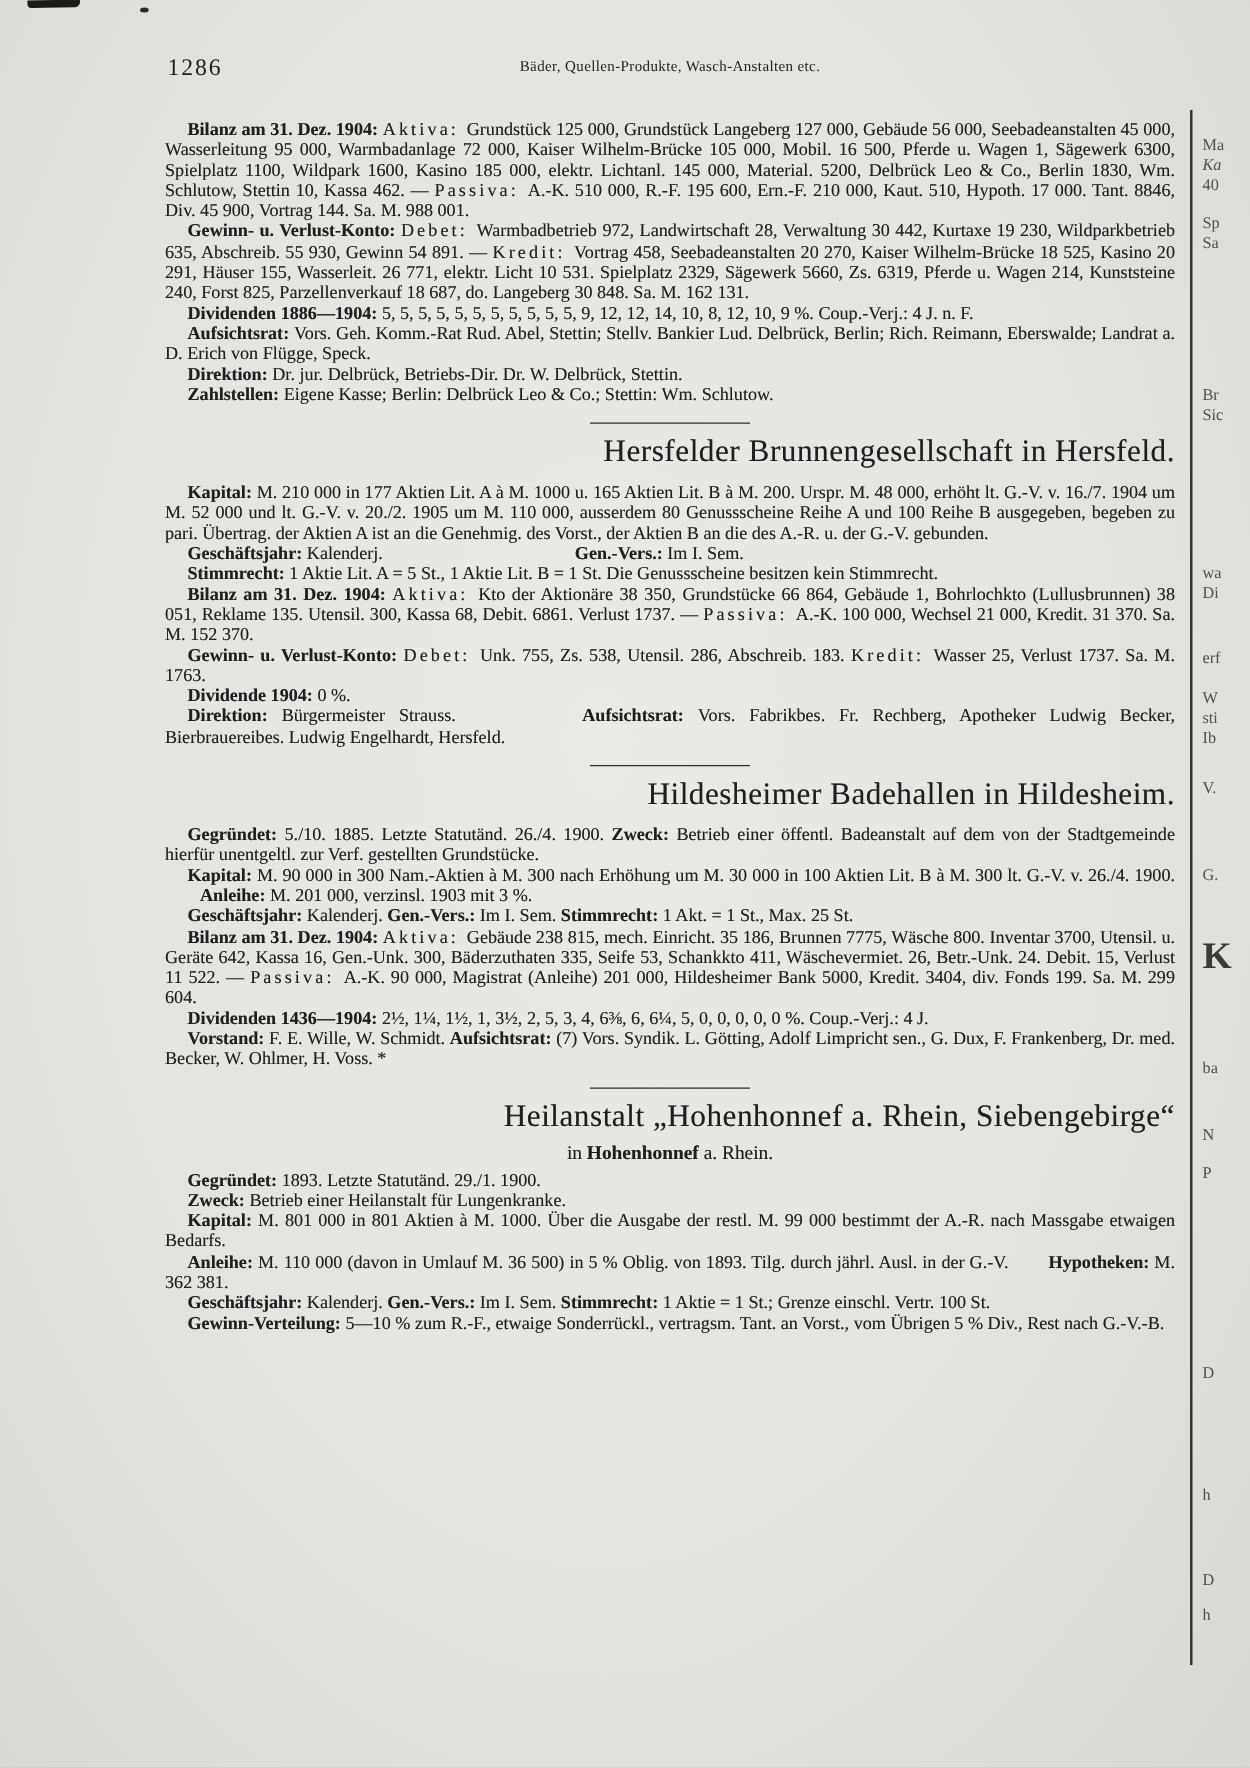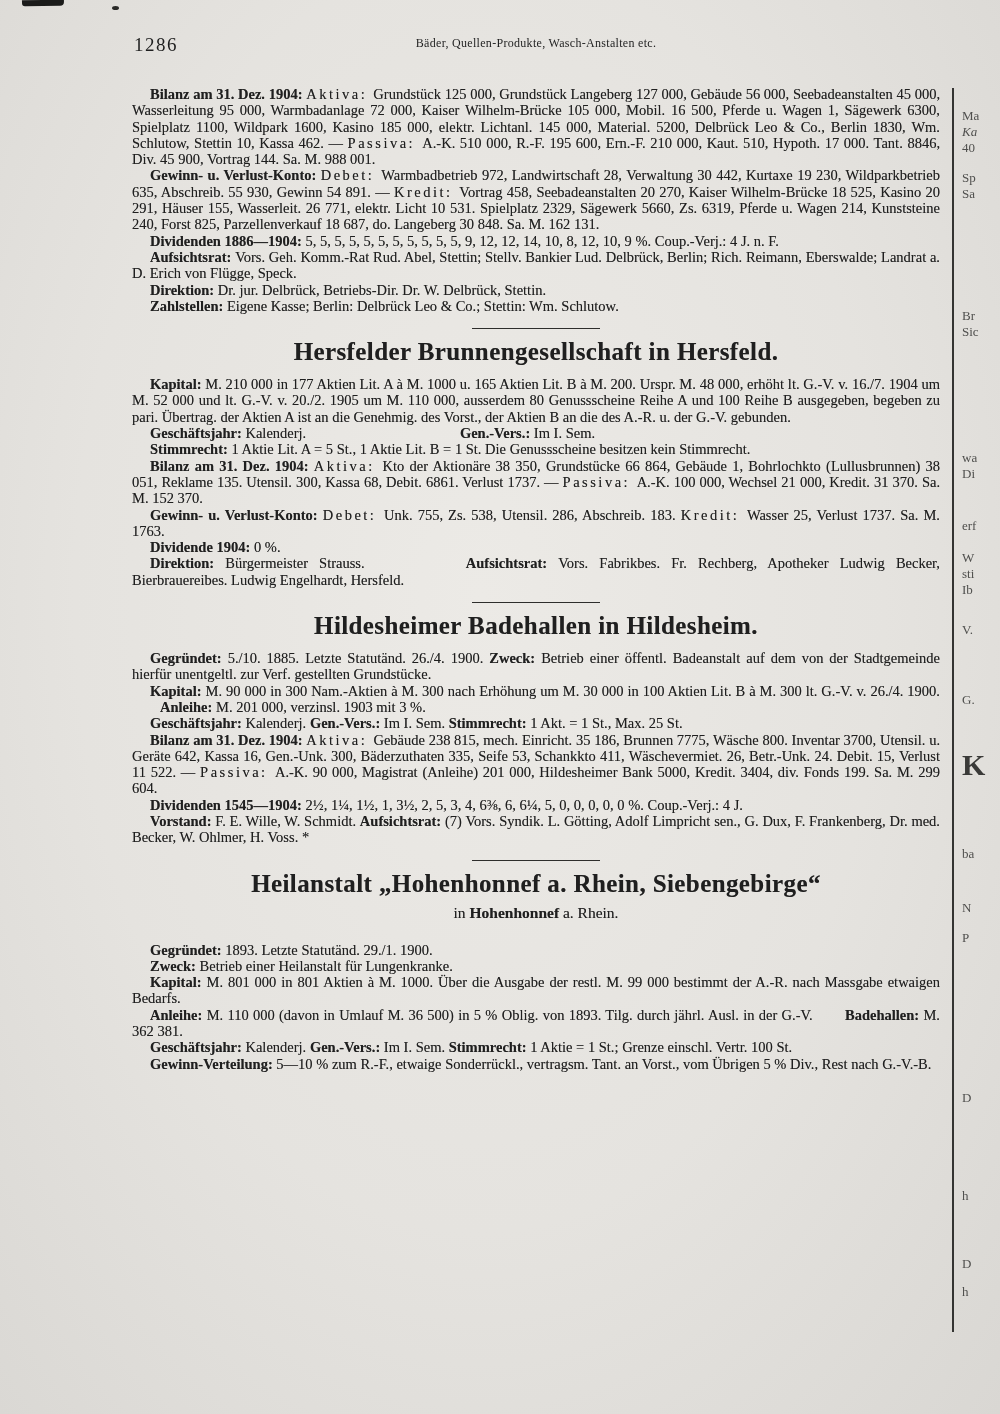--- a/index.html
+++ b/index.html
@@ -7,40 +7,40 @@
   body {
     font-family:"Liberation Serif","DejaVu Serif",serif;
     background:#c9c7c3;
   }
   .page {
     position:relative; width:1000px; height:1414px; overflow:hidden;
     background:
       radial-gradient(ellipse at 48% 42%, var(--paper,#eceae6) 0%, #e5e3df 55%, #d9d7d3 100%);
     color:var(--ink,#1f1f1f);
   }
-  .content { position:absolute; left:132px; top:32px; width:808px; }
+  .content { position:absolute; left:132px; top:42px; width:808px; }
   .running-head { position:relative; height:26px; margin-bottom:28px; }
   .page-number { position:absolute; left:2px; top:2px; font-size:19px; letter-spacing:1.5px; }
   .running-title { text-align:center; font-size:12px; padding-top:4px; letter-spacing:0.3px; }
   .entry-par {
     font-size:14.5px; line-height:16.3px; text-align:justify; text-indent:18px;
     text-shadow:0 0 0.4px rgba(20,20,20,0.45);
   }
   .entry-subheading, .entry-heading { text-shadow:0 0 0.4px rgba(20,20,20,0.45); }
   .b { font-weight:bold; }
   .g { letter-spacing:2.5px; }
   .tab-lg { margin-left:150px; }
   .tab-md { margin-left:90px; }
   .tab-sm { margin-left:28px; }
   .divider { width:128px; border-top:1.5px solid #2e2e2c; margin:14px auto 8px; }
   .entry-heading {
-    text-align:center; font-size:25px; line-height:30px; font-weight:bold;
+    text-align:right; font-size:25px; line-height:30px; font-weight:normal;
     margin:6px 0 9px; letter-spacing:0.4px;
   }
-  .entry-subheading { text-align:center; font-size:15.5px; margin:-4px 0 20px; }
+  .entry-subheading { text-align:center; font-size:15.5px; margin:-4px 0 5px; }
   .v-rule { position:absolute; left:952px; top:88px; width:2px; height:1244px; background:#343432; }
   .edge-frags { position:absolute; left:0; top:0; width:1000px; height:1213px; pointer-events:none; }
   .edge-frag { position:absolute; left:962px; font-size:13px; color:#4f4f4d; white-space:nowrap; }
   .edge-frag.big { font-size:30px; font-weight:bold; color:#3a3a38; }
   .artifact-blob-1 { position:absolute; left:22px; top:0; width:42px; height:6px; background:#1b1b1a; border-radius:0 0 4px 3px; transform:rotate(-1deg); }
   .artifact-blob-2 { position:absolute; left:112px; top:6px; width:7px; height:4px; background:#2a2a28; border-radius:50%; }
 </style>
 </head>
 <body>
 
@@ -74,31 +74,31 @@
           <p class="entry-par"><span class="b">Dividende 1904: </span><span>0 %.</span></p>
           <p class="entry-par"><span class="b">Direktion: </span><span>Bürgermeister Strauss. </span><span class="b tab-md">Aufsichtsrat: </span><span>Vors. Fabrikbes. Fr. Rechberg, Apotheker Ludwig Becker, Bierbrauereibes. Ludwig Engelhardt, Hersfeld.</span></p>
         </section>
         <section>
           <div class="divider"></div>
           <h2 class="entry-heading">Hildesheimer Badehallen in Hildesheim.</h2>
           <p class="entry-par"><span class="b">Gegründet: </span><span>5./10. 1885. Letzte Statutänd. 26./4. 1900. </span><span class="b">Zweck: </span><span>Betrieb einer öffentl. Badeanstalt auf dem von der Stadtgemeinde hierfür unentgeltl. zur Verf. gestellten Grundstücke.</span></p>
           <p class="entry-par"><span class="b">Kapital: </span><span>M. 90 000 in 300 Nam.-Aktien à M. 300 nach Erhöhung um M. 30 000 in 100 Aktien Lit. B à M. 300 lt. G.-V. v. 26./4. 1900. </span><span class="b tab-sm">Anleihe: </span><span>M. 201 000, verzinsl. 1903 mit 3 %.</span></p>
           <p class="entry-par"><span class="b">Geschäftsjahr: </span><span>Kalenderj. </span><span class="b">Gen.-Vers.: </span><span>Im I. Sem. </span><span class="b">Stimmrecht: </span><span>1 Akt. = 1 St., Max. 25 St.</span></p>
           <p class="entry-par"><span class="b">Bilanz am 31. Dez. 1904: </span><span class="g">Aktiva: </span><span>Gebäude 238 815, mech. Einricht. 35 186, Brunnen 7775, Wäsche 800. Inventar 3700, Utensil. u. Geräte 642, Kassa 16, Gen.-Unk. 300, Bäderzuthaten 335, Seife 53, Schankkto 411, Wäschevermiet. 26, Betr.-Unk. 24. Debit. 15, Verlust 11 522. — </span><span class="g">Passiva: </span><span>A.-K. 90 000, Magistrat (Anleihe) 201 000, Hildesheimer Bank 5000, Kredit. 3404, div. Fonds 199. Sa. M. 299 604.</span></p>
-          <p class="entry-par"><span class="b">Dividenden 1545—1904: </span><span>2½, 1¼, 1½, 1, 3½, 2, 5, 3, 4, 6⅜, 6, 6¼, 5, 0, 0, 0, 0, 0 %. Coup.-Verj.: 4 J.</span></p>
+          <p class="entry-par"><span class="b">Dividenden 1436—1904: </span><span>2½, 1¼, 1½, 1, 3½, 2, 5, 3, 4, 6⅜, 6, 6¼, 5, 0, 0, 0, 0, 0 %. Coup.-Verj.: 4 J.</span></p>
           <p class="entry-par"><span class="b">Vorstand: </span><span>F. E. Wille, W. Schmidt. </span><span class="b">Aufsichtsrat: </span><span>(7) Vors. Syndik. L. Götting, Adolf Limpricht sen., G. Dux, F. Frankenberg, Dr. med. Becker, W. Ohlmer, H. Voss. *</span></p>
         </section>
         <section>
           <div class="divider"></div>
           <h2 class="entry-heading">Heilanstalt „Hohenhonnef a. Rhein, Siebengebirge“</h2>
           <div class="entry-subheading"><span>in </span><span class="b">Hohenhonnef</span><span> a. Rhein.</span></div>
           <p class="entry-par"><span class="b">Gegründet: </span><span>1893. Letzte Statutänd. 29./1. 1900.</span></p>
           <p class="entry-par"><span class="b">Zweck: </span><span>Betrieb einer Heilanstalt für Lungenkranke.</span></p>
           <p class="entry-par"><span class="b">Kapital: </span><span>M. 801 000 in 801 Aktien à M. 1000. Über die Ausgabe der restl. M. 99 000 bestimmt der A.-R. nach Massgabe etwaigen Bedarfs.</span></p>
-          <p class="entry-par"><span class="b">Anleihe: </span><span>M. 110 000 (davon in Umlauf M. 36 500) in 5 % Oblig. von 1893. Tilg. durch jährl. Ausl. in der G.-V. </span><span class="b tab-sm">Badehallen: </span><span>M. 362 381.</span></p>
+          <p class="entry-par"><span class="b">Anleihe: </span><span>M. 110 000 (davon in Umlauf M. 36 500) in 5 % Oblig. von 1893. Tilg. durch jährl. Ausl. in der G.-V. </span><span class="b tab-sm">Hypotheken: </span><span>M. 362 381.</span></p>
           <p class="entry-par"><span class="b">Geschäftsjahr: </span><span>Kalenderj. </span><span class="b">Gen.-Vers.: </span><span>Im I. Sem. </span><span class="b">Stimmrecht: </span><span>1 Aktie = 1 St.; Grenze einschl. Vertr. 100 St.</span></p>
           <p class="entry-par"><span class="b">Gewinn-Verteilung: </span><span>5—10 % zum R.-F., etwaige Sonderrückl., vertragsm. Tant. an Vorst., vom Übrigen 5 % Div., Rest nach G.-V.-B.</span></p>
         </section>
       </div>
   </div>
 
   <div class="v-rule"></div>
   <div class="edge-frags">
       <span class="edge-frag" style="top: 108px;">Ma</span>
       <span class="edge-frag" style="top: 124px; font-style: italic;">Ka</span>

